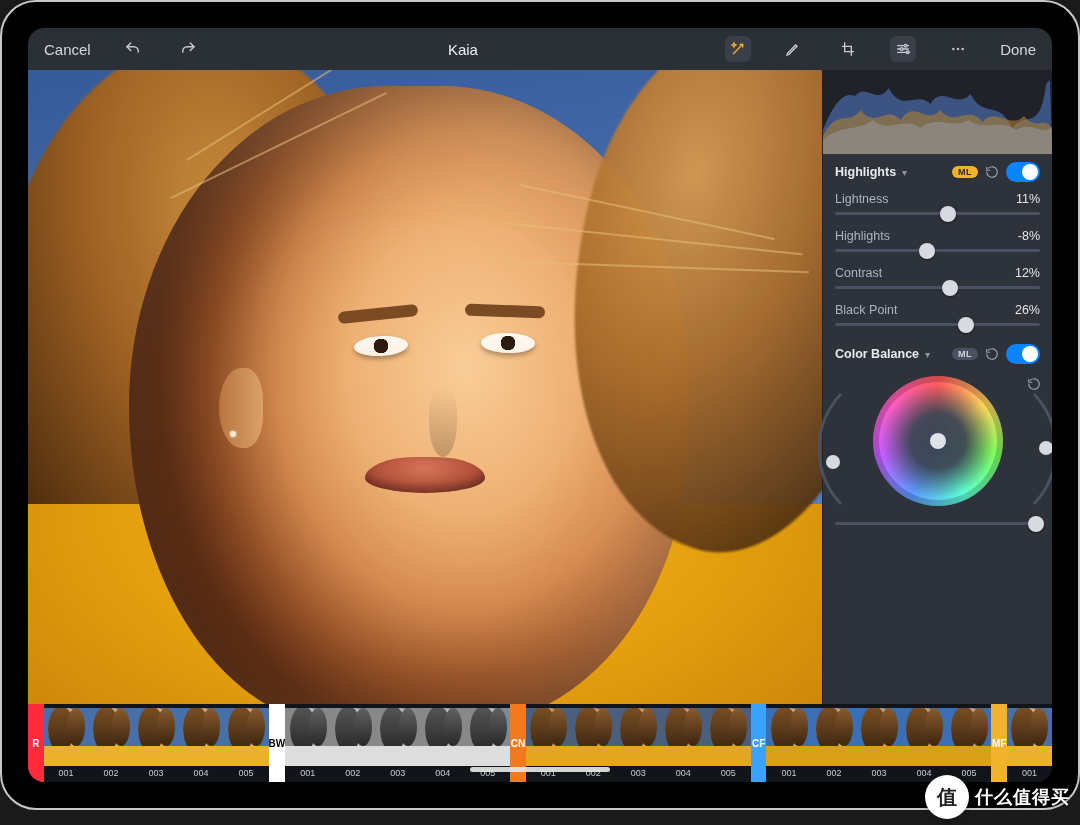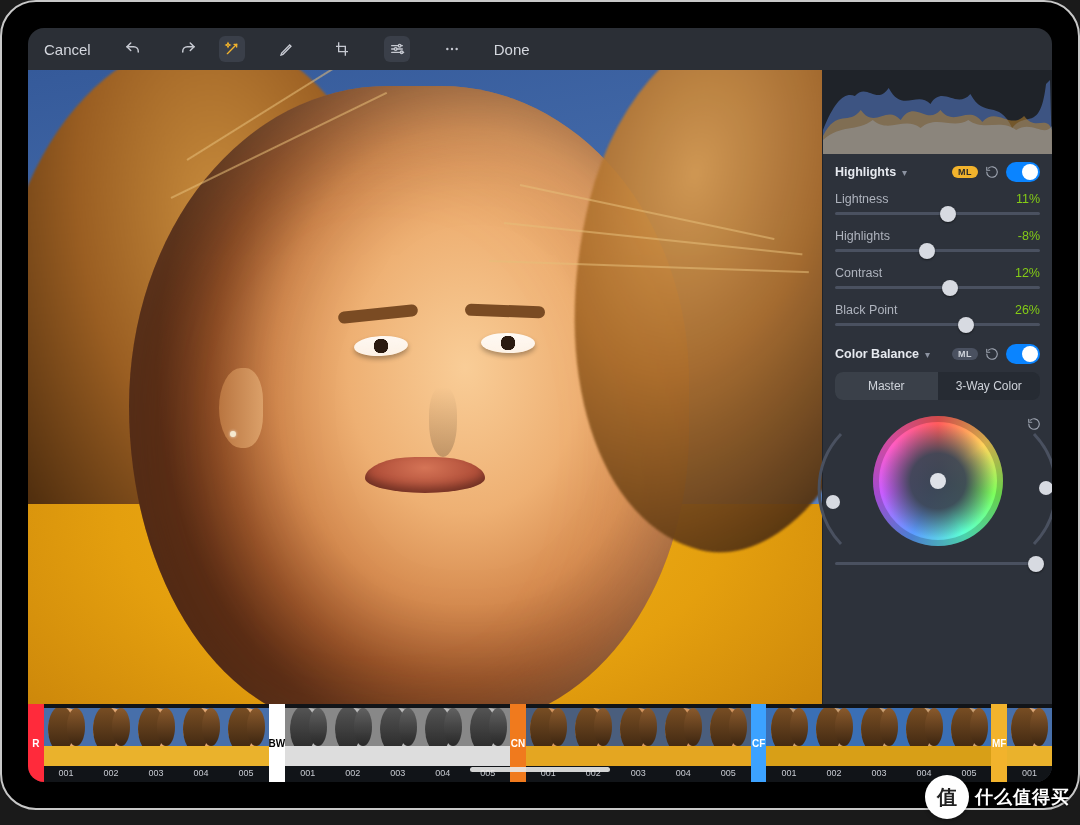--- a/index.html
+++ b/index.html
@@ -47,21 +47,21 @@
   .chev { font-size:10px; color:#8c93a1; }
   .ml-pill { background:#f2b32c; color:#2b2b2b; border-radius: 10px; font-size:9px; font-weight:700; padding:1px 6px; letter-spacing:.5px; }
   .ml-pill.dim { background:#4a5160; color:#cfd3da; font-weight:600; }
   .reset-ico { width:16px; height:16px; display:inline-flex; align-items:center; justify-content:center; }
   .toggle { width:34px; height:20px; border-radius:10px; background:#0a84ff; position:relative; }
   .toggle::after { content:""; position:absolute; right:2px; top:2px; width:16px; height:16px; border-radius:50%; background:#fff; }
   .spacer { flex:1; }
 
   .slider-row { padding: 4px 12px 10px 12px; }
   .slider-row .lbls { display:flex; justify-content:space-between; margin-bottom:6px; color:#aeb3bd; }
-  .slider-row .val { color:#84cc16; }
+  .slider-row .val { color:#e5e5e5; }
   .track { height: 3px; background: #4a5160; border-radius: 2px; position: relative; }
   .track .thumb { width: 16px; height:16px; border-radius:50%; background:#d7dae1; position:absolute; top:50%; transform:translate(-50%,-50%); box-shadow:0 1px 2px rgba(0,0,0,.5); }
 
   .seg { display:flex; margin: 2px 12px 10px 12px; background:#262b33; border-radius:8px; overflow:hidden; }
   .seg div { flex:1; text-align:center; padding:7px 0; font-size:12px; color:#cfd3da; cursor:pointer; }
   .seg div.active { background:#3a4049; }
 
   .colorwheel-wrap { display:flex; flex-direction:column; align-items:center; padding: 6px 12px 10px; position:relative; }
   .colorwheel { width: 130px; height:130px; border-radius:50%; position:relative; background: conic-gradient(from 0deg, #ff5c5c, #ffd25c, #7dff5c, #5cffd2, #5c9bff, #c85cff, #ff5cc2, #ff5c5c); box-shadow: 0 0 0 6px rgba(0,0,0,0.18) inset; }
   .colorwheel::before { content:""; position:absolute; inset:0; border-radius:50%; background: radial-gradient(circle at 50% 50%, rgba(60,70,85,1) 0%, rgba(60,70,85,.95) 30%, rgba(60,70,85,0) 62%); }
@@ -104,20 +104,21 @@
               <path d="M4 9h9a6 6 0 0 1 6 6v1"></path>
             </svg>
         </span>
         <span class="icon-btn">
           <svg width="18" height="18" viewBox="0 0 24 24" fill="none" stroke="currentColor" stroke-width="2" stroke-linecap="round">
               <path d="M15 14l5-5-5-5"></path>
               <path d="M20 9h-9a6 6 0 0 0-6 6v1"></path>
             </svg>
         </span>
       </div>
+      <div class="center">Kaia</div>
       <div class="right">
         <span class="icon-btn accent">
           <svg width="16" height="16" viewBox="0 0 24 24" fill="none" stroke="currentColor" stroke-width="2" stroke-linecap="round">
               <path d="M5 19L19 5"></path>
               <path d="M15 5h4v4"></path>
               <path d="M6 9l-1-2-2-1 2-1 1-2 1 2 2 1-2 1z"></path>
             </svg>
         </span>
         <span class="icon-btn">
           <svg width="16" height="16" viewBox="0 0 24 24" fill="none" stroke="currentColor" stroke-width="2" stroke-linecap="round">
@@ -243,24 +244,20 @@
           <span class="ml-pill dim">ML</span>
           <span class="reset-ico">
             <svg width="14" height="14" viewBox="0 0 24 24" fill="none" stroke="#9aa1ad" stroke-width="2" stroke-linecap="round">
                 <path d="M3 12a9 9 0 1 0 3-6.7"></path>
                 <path d="M3 4v5h5"></path>
               </svg>
           </span>
           <span class="toggle"></span>
         </div>
 
-        <div class="seg">
-          <div class="active">Master</div>
-          <div>3-Way Color</div>
-        </div>
 
         <div class="colorwheel-wrap">
           <span class="reset-ico mini-reset">
             <svg width="14" height="14" viewBox="0 0 24 24" fill="none" stroke="#9aa1ad" stroke-width="2" stroke-linecap="round">
                 <path d="M3 12a9 9 0 1 0 3-6.7"></path>
                 <path d="M3 4v5h5"></path>
               </svg>
           </span>
           <div class="arc-slider" style="left:-22px; top:-6px;">
             <svg viewBox="0 0 170 170">

